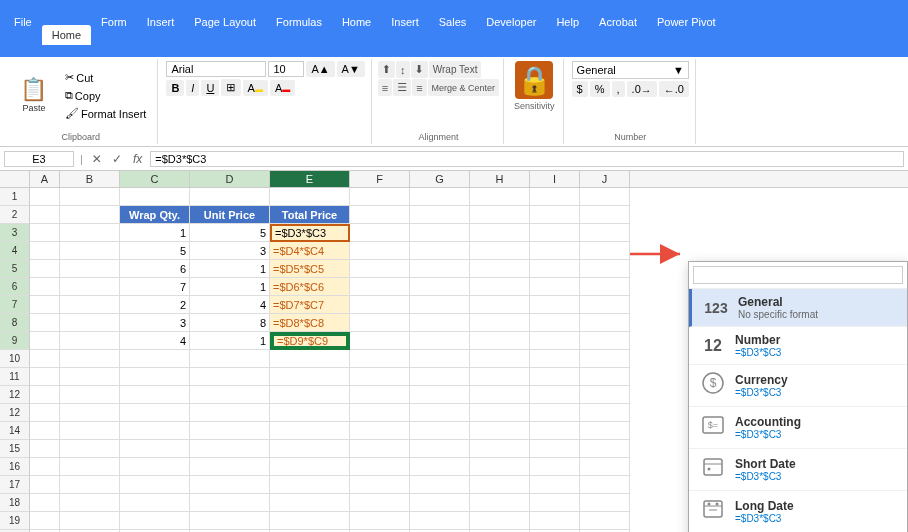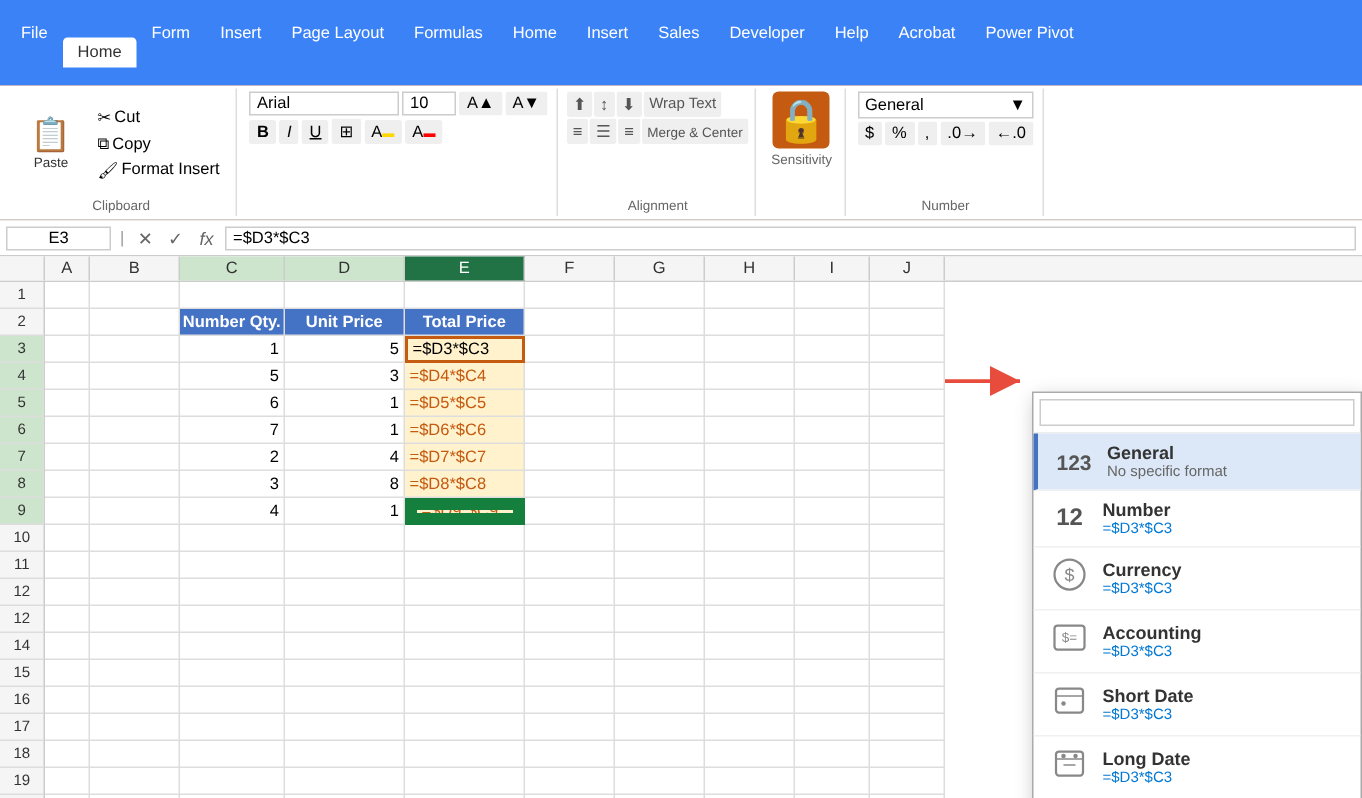--- a/index.html
+++ b/index.html
@@ -250,21 +250,21 @@
         <div class="cell" style="width:60px;"></div>
         <div class="cell" style="width:60px;"></div>
         <div class="cell" style="width:60px;"></div>
         <div class="cell" style="width:50px;"></div>
         <div class="cell" style="width:50px;"></div>
       </div>
 
       <div class="sheet-row">
         <div class="cell" style="width:30px;"></div>
         <div class="cell" style="width:60px;"></div>
-        <div class="cell header-cell" style="width:70px;">Number Qty.</div>
+        <div class="cell header-cell" style="width:70px;">Wrap Qty.</div>
         <div class="cell header-cell" style="width:80px;">Unit Price</div>
         <div class="cell header-cell" style="width:80px;">Total Price</div>
         <div class="cell" style="width:60px;"></div>
         <div class="cell" style="width:60px;"></div>
         <div class="cell" style="width:60px;"></div>
         <div class="cell" style="width:50px;"></div>
         <div class="cell" style="width:50px;"></div>
       </div>
 
       <div class="sheet-row">
@@ -343,21 +343,21 @@
         <div class="cell" style="width:60px;"></div>
         <div class="cell" style="width:50px;"></div>
         <div class="cell" style="width:50px;"></div>
       </div>
 
       <div class="sheet-row">
         <div class="cell" style="width:30px;"></div>
         <div class="cell" style="width:60px;"></div>
         <div class="cell num-cell" style="width:70px;">4</div>
         <div class="cell num-cell" style="width:80px;">1</div>
-        <div class="cell formula-cell" style="width:80px;border:8px solid #15803d;">=$D9*$C9</div>
+        <div class="cell formula-cell" style="width:80px;border:4px solid #15803d;">=$D9*$C9</div>
         <div class="cell" style="width:60px;"></div>
         <div class="cell" style="width:60px;"></div>
         <div class="cell" style="width:60px;"></div>
         <div class="cell" style="width:50px;"></div>
         <div class="cell" style="width:50px;"></div>
       </div>
 
       <div class="sheet-row">
           <div class="cell" style="width:30px;"></div>
           <div class="cell" style="width:60px;"></div>

